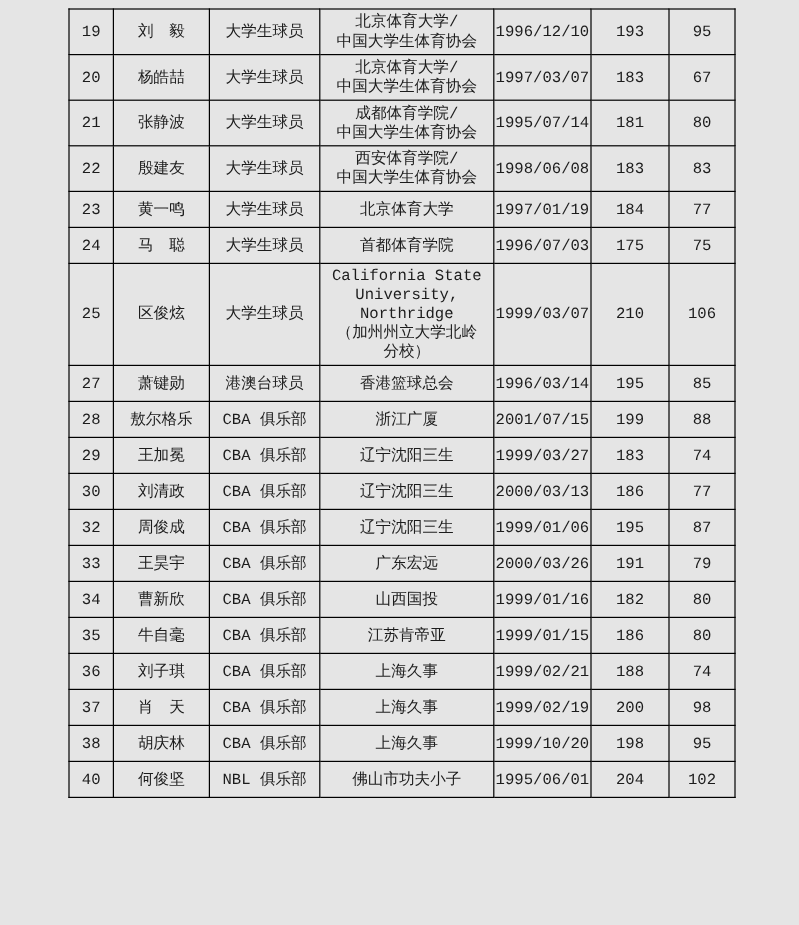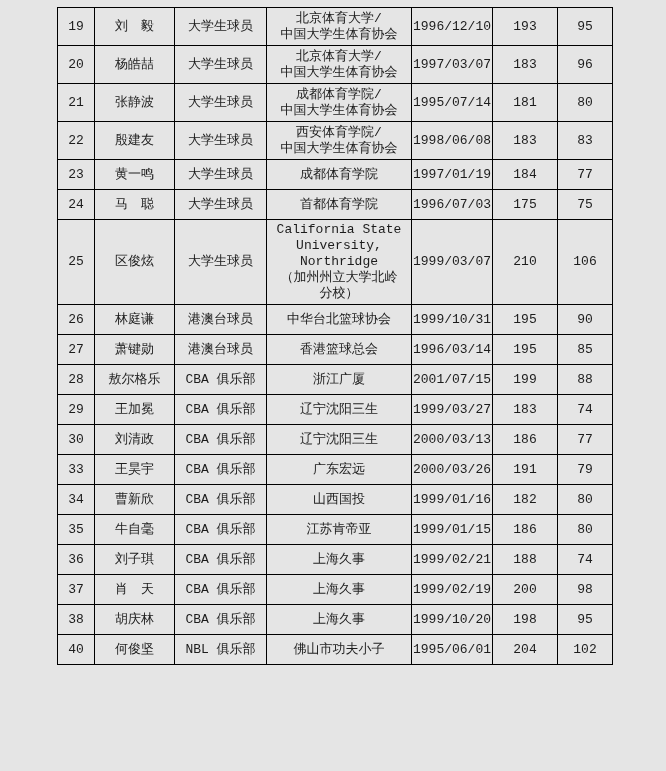--- a/index.html
+++ b/index.html
@@ -74,21 +74,21 @@
         </tr>
 
         <tr class="tall">
           <td>20</td>
           <td>杨皓喆</td>
           <td>大学生球员</td>
           <td class="org">北京体育大学/
 中国大学生体育协会</td>
           <td>1997/03/07</td>
           <td>183</td>
-          <td>96</td>
+          <td>67</td>
         </tr>
 
         <tr class="tall">
           <td>21</td>
           <td>张静波</td>
           <td>大学生球员</td>
           <td class="org">成都体育学院/
 中国大学生体育协会</td>
           <td>1995/07/14</td>
           <td>181</td>
@@ -103,21 +103,21 @@
 中国大学生体育协会</td>
           <td>1998/06/08</td>
           <td>183</td>
           <td>83</td>
         </tr>
 
         <tr>
           <td>23</td>
           <td>黄一鸣</td>
           <td>大学生球员</td>
-          <td class="org">成都体育学院</td>
+          <td class="org">北京体育大学</td>
           <td>1997/01/19</td>
           <td>184</td>
           <td>77</td>
         </tr>
 
         <tr>
           <td>24</td>
           <td>马　聪</td>
           <td>大学生球员</td>
           <td class="org">首都体育学院</td>
@@ -132,29 +132,20 @@
           <td>大学生球员</td>
           <td class="org">California State
 University, Northridge
 （加州州立大学北岭
 分校）</td>
           <td>1999/03/07</td>
           <td>210</td>
           <td>106</td>
         </tr>
 
-        <tr>
-          <td>26</td>
-          <td>林庭谦</td>
-          <td>港澳台球员</td>
-          <td class="org">中华台北篮球协会</td>
-          <td>1999/10/31</td>
-          <td>195</td>
-          <td>90</td>
-        </tr>
 
         <tr>
           <td>27</td>
           <td>萧键勋</td>
           <td>港澳台球员</td>
           <td class="org">香港篮球总会</td>
           <td>1996/03/14</td>
           <td>195</td>
           <td>85</td>
         </tr>
@@ -183,20 +174,29 @@
           <td>30</td>
           <td>刘清政</td>
           <td>CBA 俱乐部</td>
           <td class="org">辽宁沈阳三生</td>
           <td>2000/03/13</td>
           <td>186</td>
           <td>77</td>
         </tr>
 
 
+        <tr>
+          <td>32</td>
+          <td>周俊成</td>
+          <td>CBA 俱乐部</td>
+          <td class="org">辽宁沈阳三生</td>
+          <td>1999/01/06</td>
+          <td>195</td>
+          <td>87</td>
+        </tr>
 
         <tr>
           <td>33</td>
           <td>王昊宇</td>
           <td>CBA 俱乐部</td>
           <td class="org">广东宏远</td>
           <td>2000/03/26</td>
           <td>191</td>
           <td>79</td>
         </tr>

